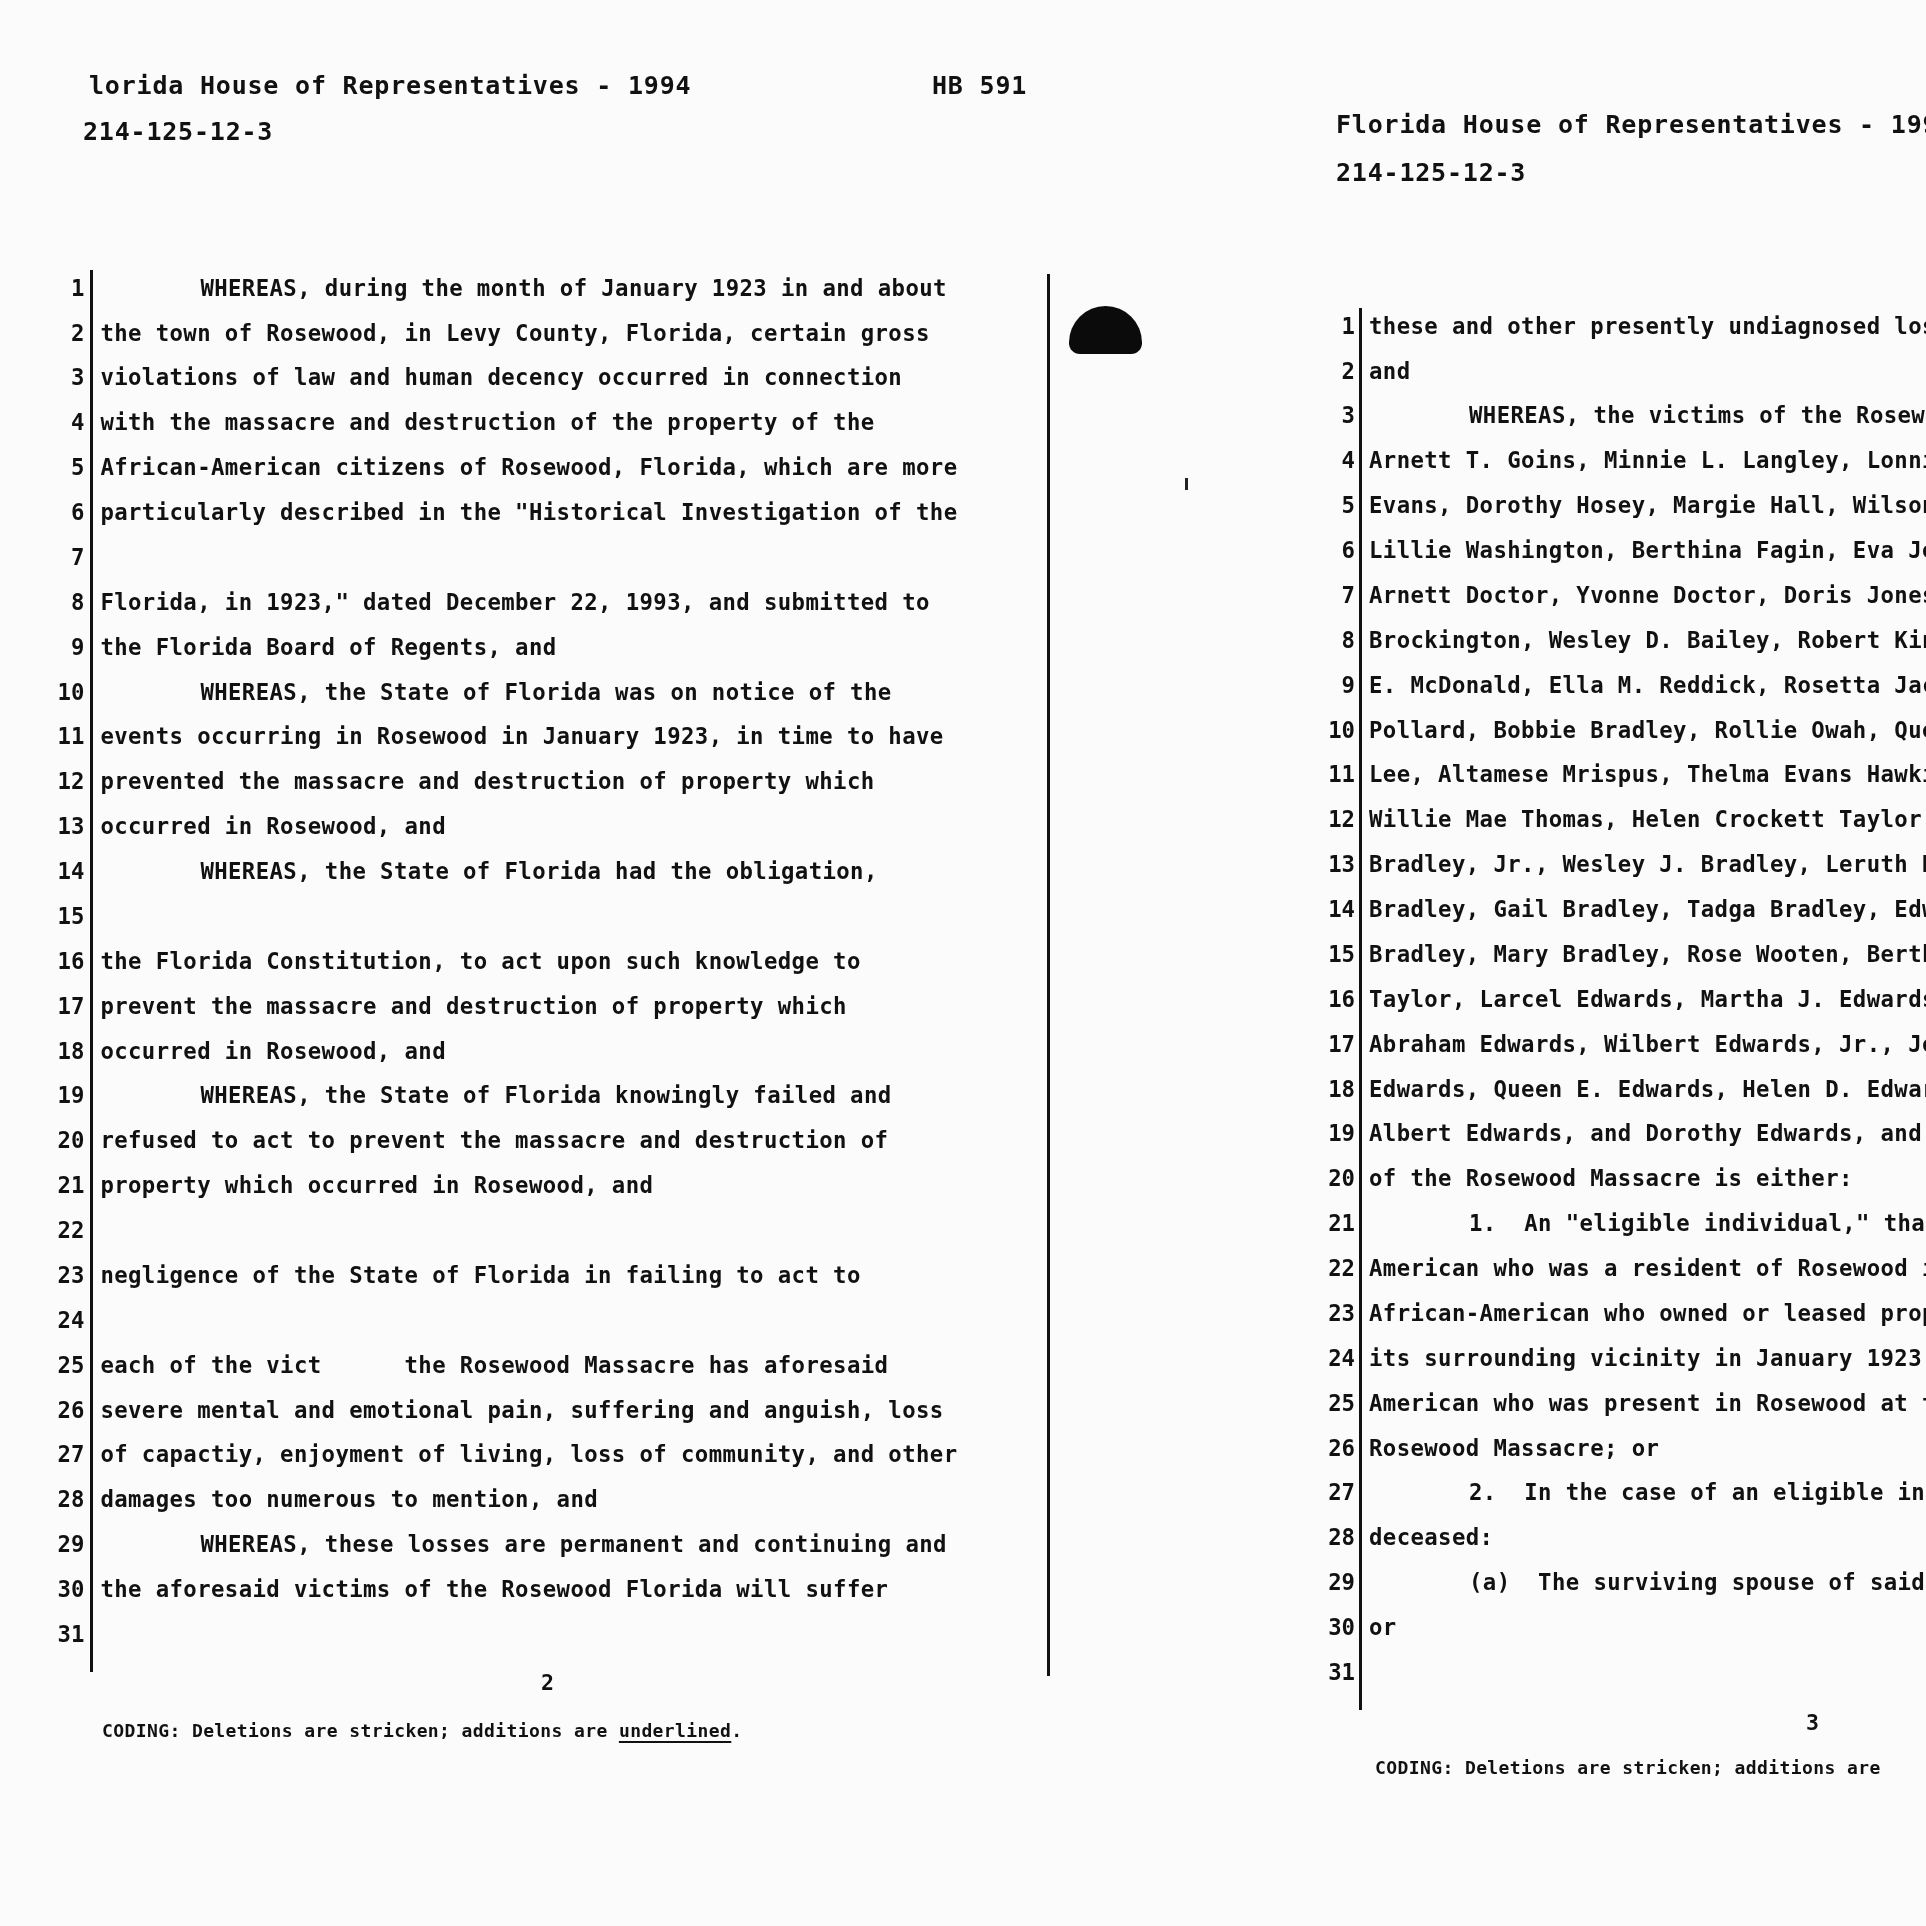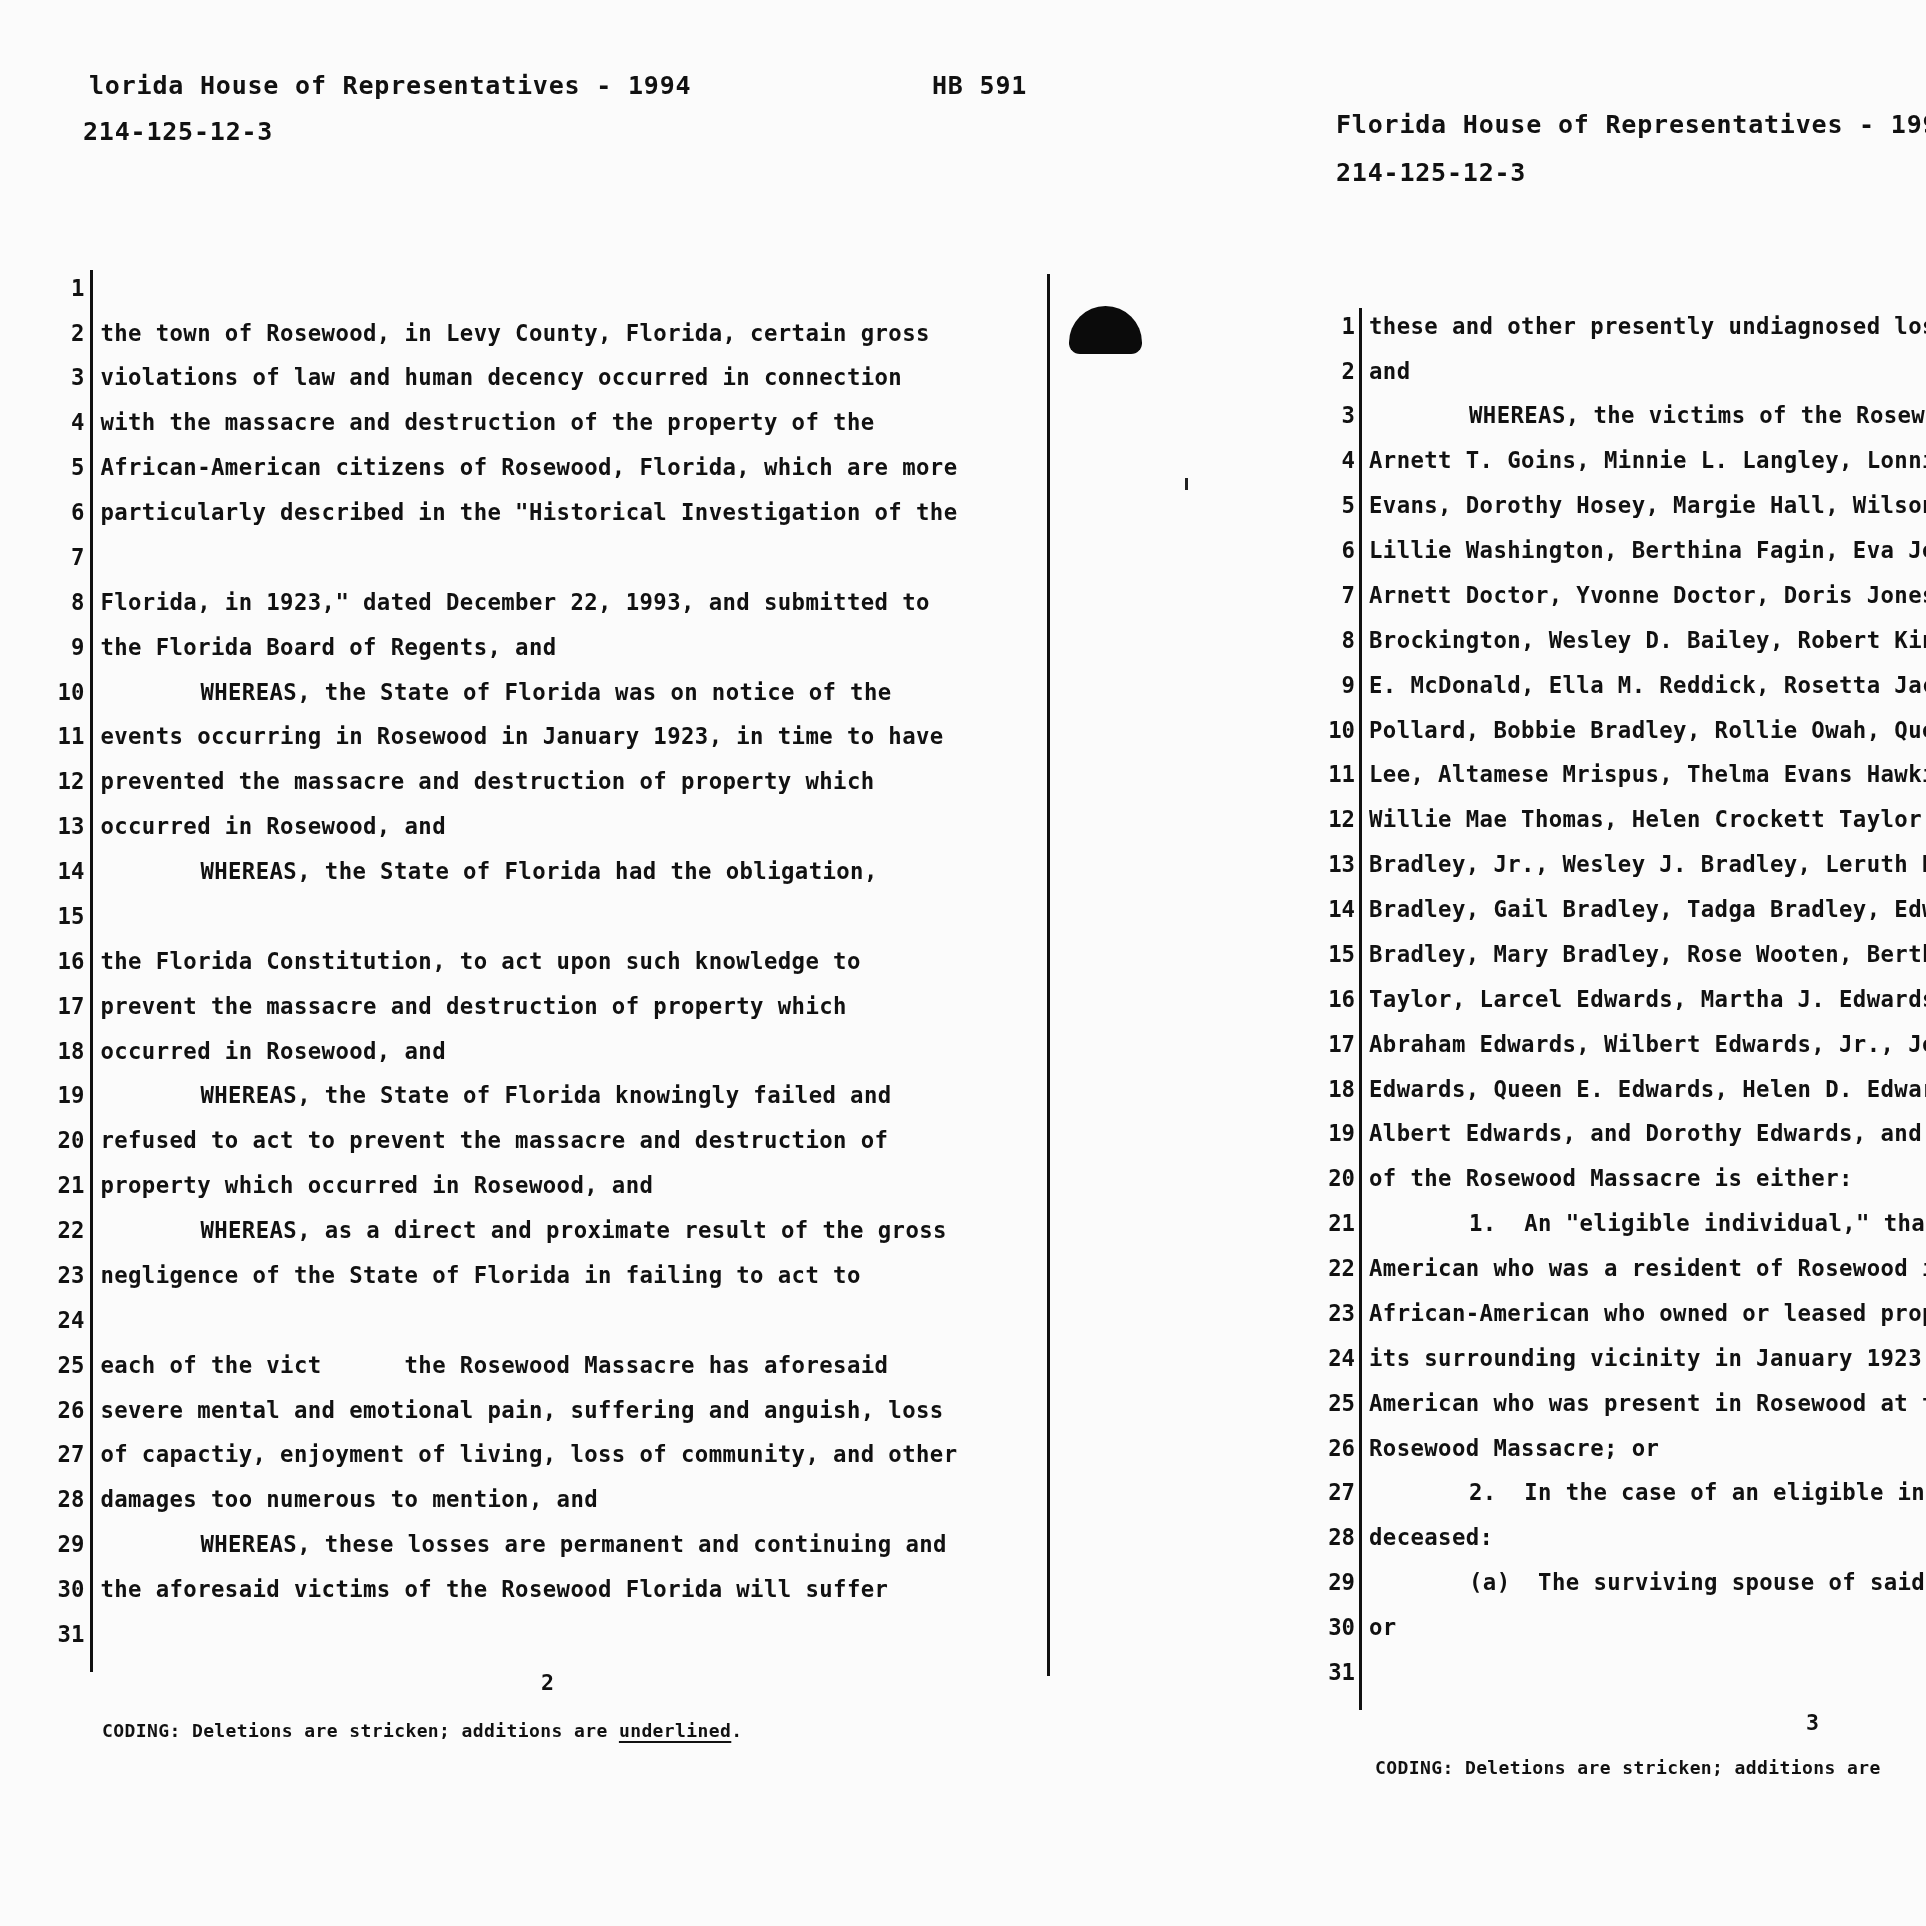--- a/index.html
+++ b/index.html
@@ -64,20 +64,21 @@
 
 <div class="page left">
   <div class="hdr hdr-title">lorida House of Representatives - 1994</div>
   <div class="hdr hdr-bill">HB 591</div>
   <div class="hdr hdr-code">214-125-12-3</div>
   <div class="body-frame">
     <div class="rule-l"></div>
     <div class="rule-r"></div>
   <div class="line" style="top: 4.6px;">
         <span class="num">1</span>
+        <span class="txt indent">WHEREAS, during the month of January 1923 in and about</span>
       </div>
       <div class="line" style="top: 50px;">
         <span class="num">2</span>
         <span class="txt">the town of Rosewood, in Levy County, Florida, certain gross</span>
       </div>
       <div class="line" style="top: 94px;">
         <span class="num">3</span>
         <span class="txt">violations of law and human decency occurred in connection</span>
       </div>
       <div class="line" style="top: 139px;">
@@ -145,21 +146,20 @@
       <div class="line" style="top: 857px;">
         <span class="num">20</span>
         <span class="txt">refused to act to prevent the massacre and destruction of</span>
       </div>
       <div class="line" style="top: 902px;">
         <span class="num">21</span>
         <span class="txt">property which occurred in Rosewood, and</span>
       </div>
       <div class="line" style="top: 947px;">
         <span class="num">22</span>
-        <span class="txt indent">WHEREAS, as a direct and proximate result of the gross</span>
       </div>
       <div class="line" style="top: 992px;">
         <span class="num">23</span>
         <span class="txt">negligence of the State of Florida in failing to act to</span>
       </div>
       <div class="line" style="top: 1037px;">
         <span class="num">24</span>
       </div>
       <div class="line" style="top: 1082px;">
         <span class="num">25</span>

